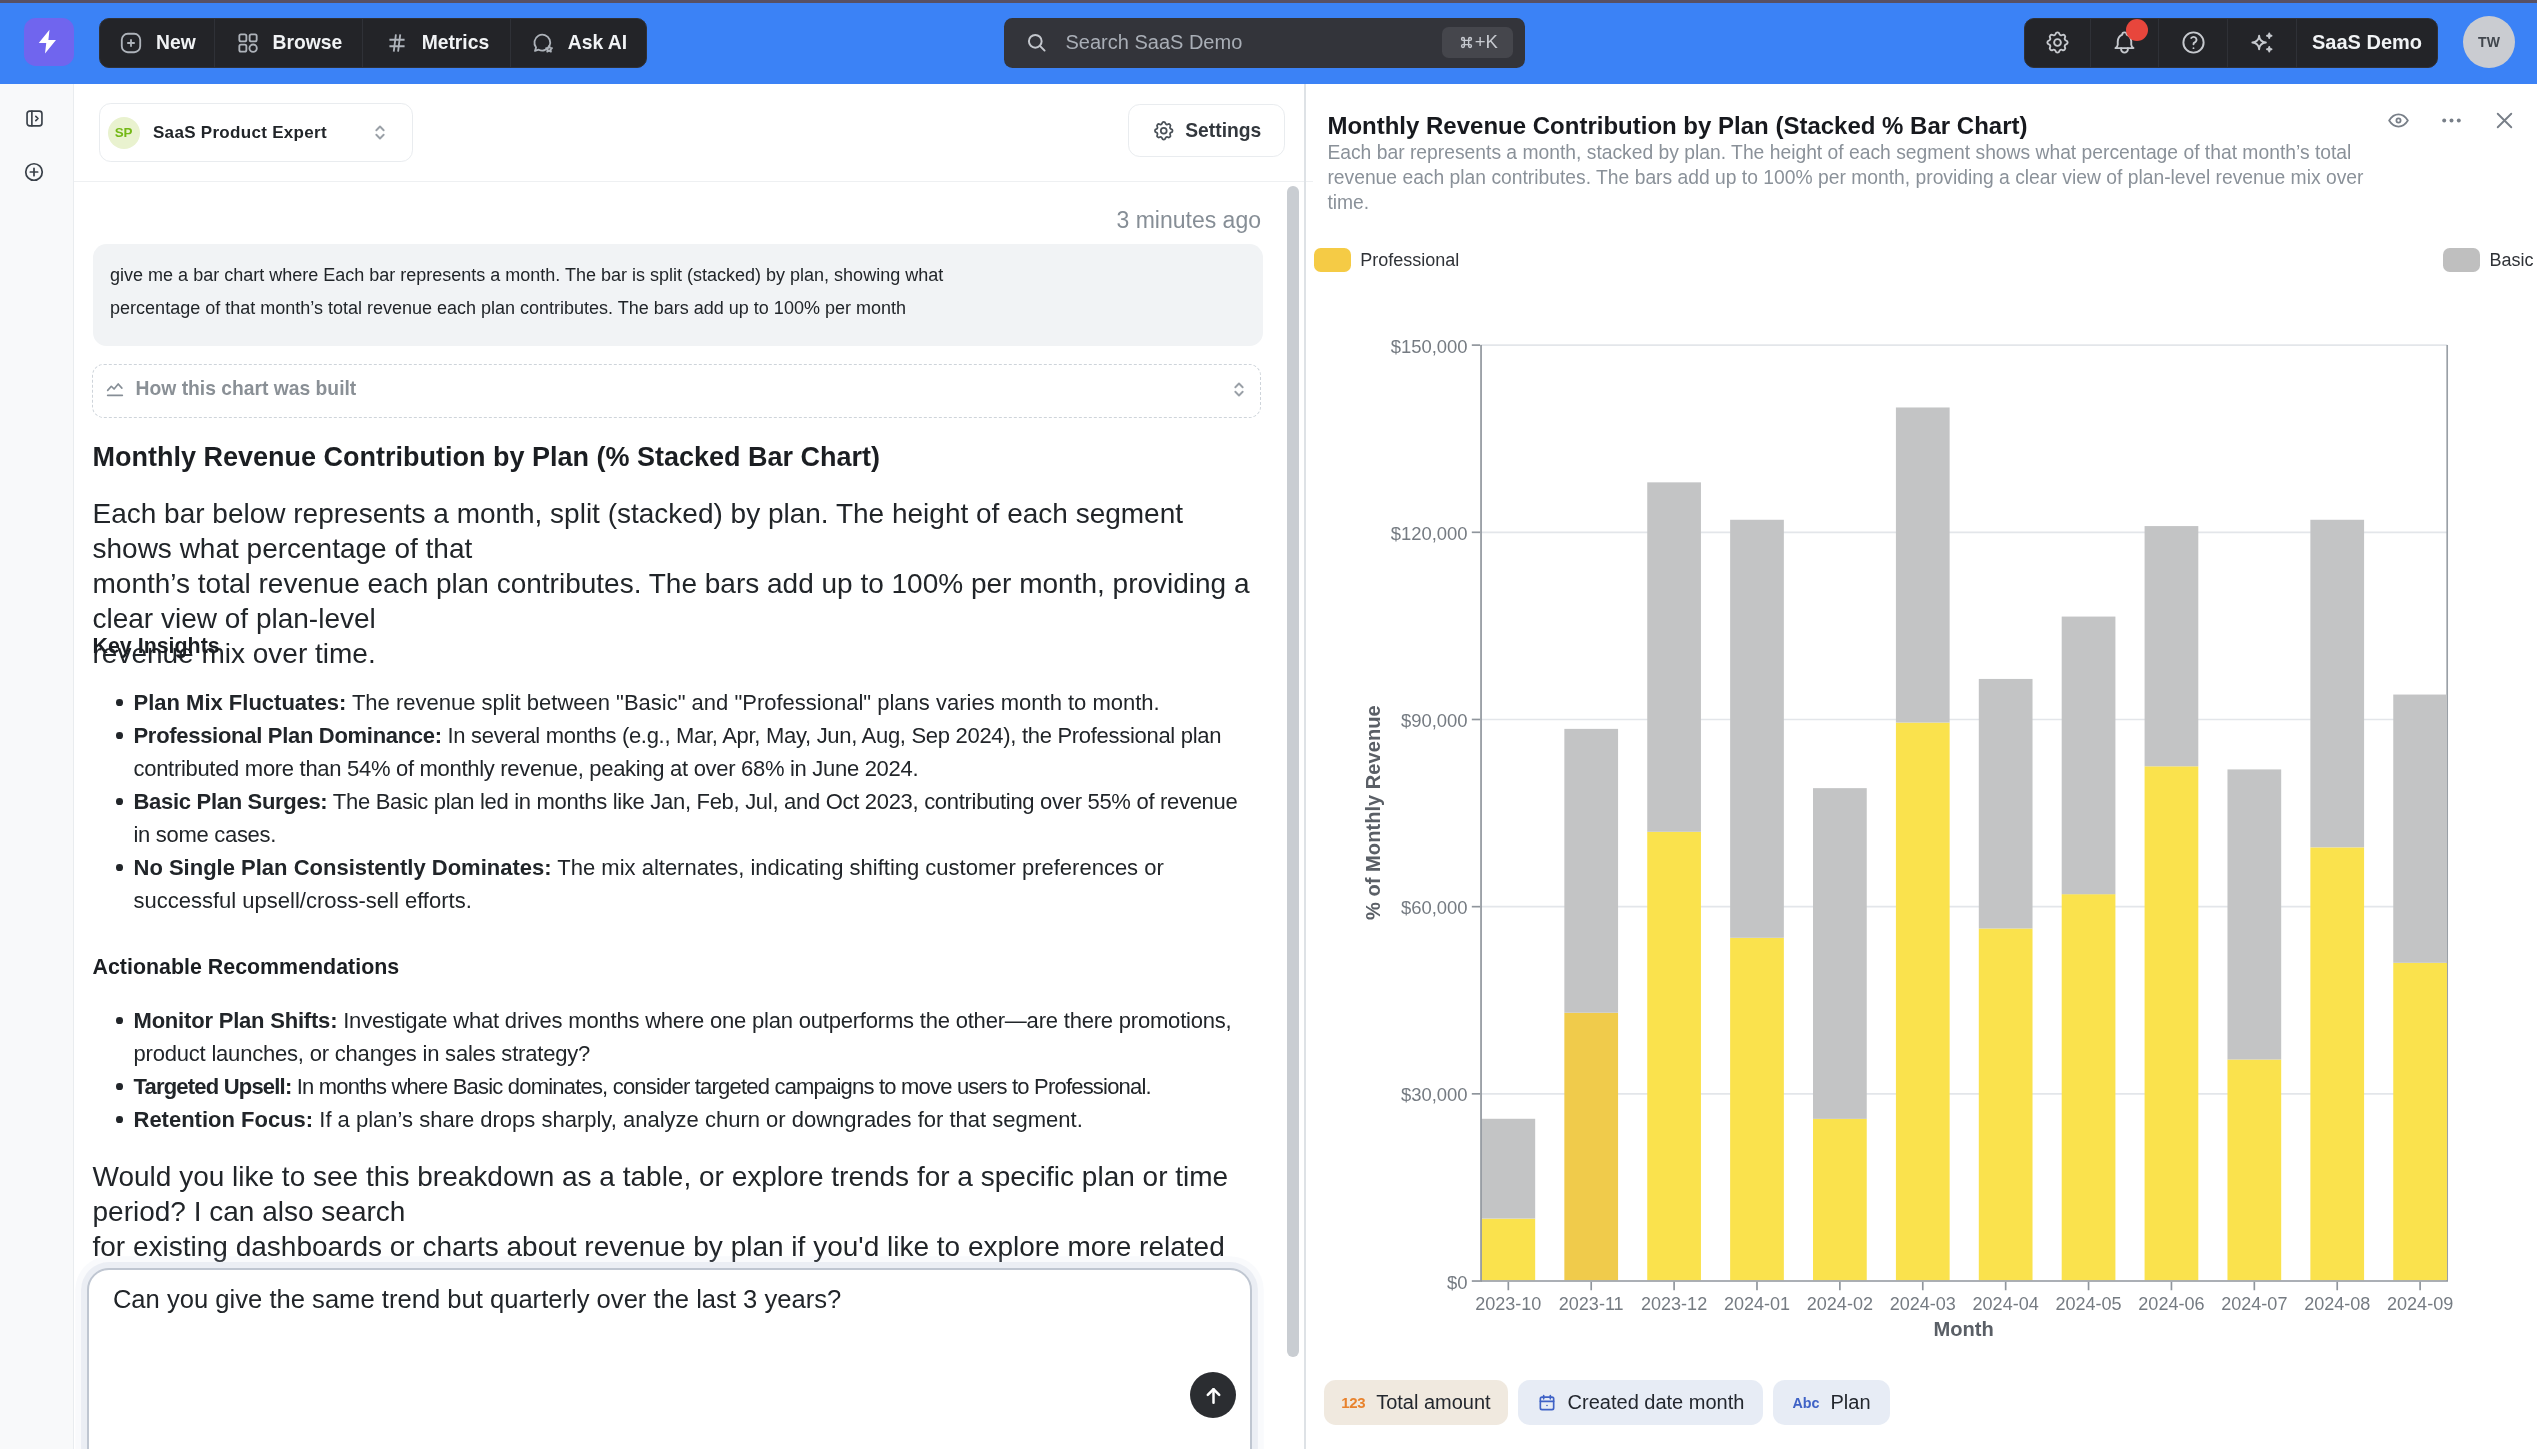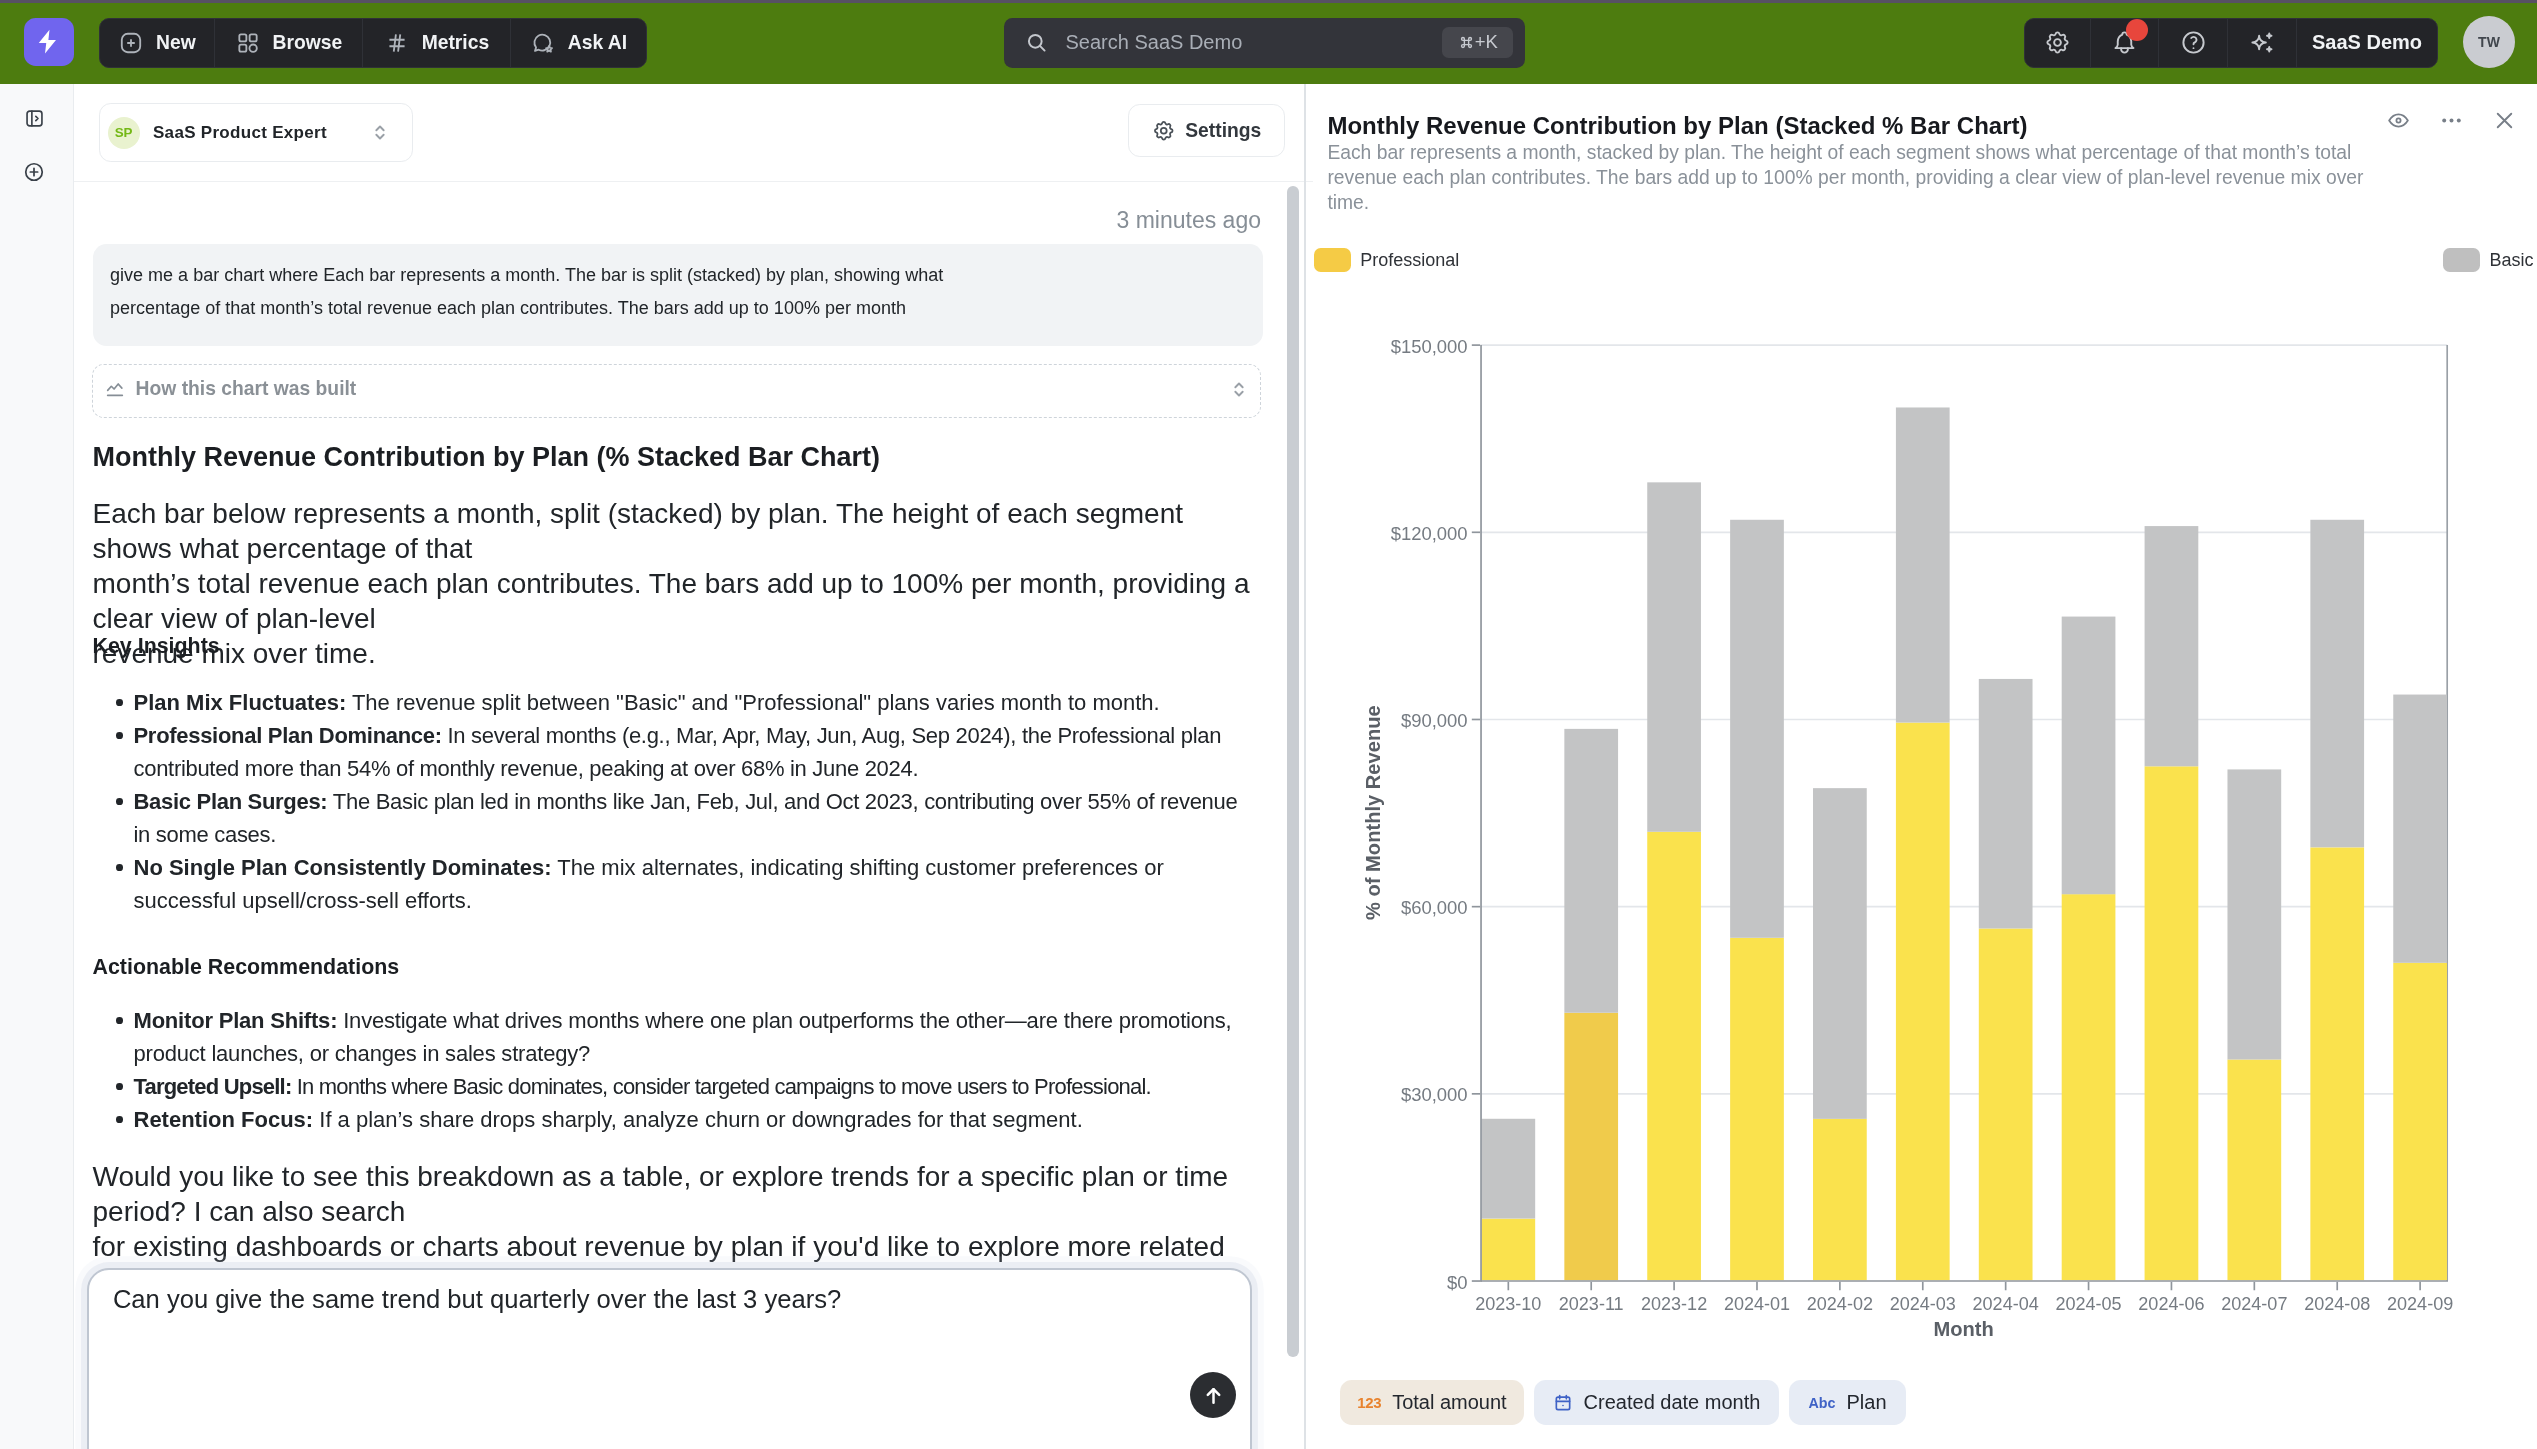--- a/index.html
+++ b/index.html
@@ -1,21 +1,21 @@
 <!DOCTYPE html>
 <html style="font-size:13.4px"><head>
 <meta charset="utf-8">
 <style>
 * { margin:0; padding:0; box-sizing:border-box; }
 html,body { width:2538px; height:1449px; }
 body { font-family:"Liberation Sans", sans-serif; background:#fff; -webkit-font-smoothing:antialiased; overflow:hidden; }
 #page { position:relative; width:2538px; height:1449px; overflow:hidden; background:#fff; }
 
 
-#topbar { position:absolute; left:0; top:0; width:2538px; height:84px; background:#4d7c0f; }
+#topbar { position:absolute; left:0; top:0; width:2538px; height:84px; background:#3b82f6; }
 #topstrip { position:absolute; left:0; top:0; width:2538px; height:2.5px; background:#575064; }
 #logo { position:absolute; left:24px; top:17.6px; width:50px; height:48px; border-radius:11.8px; background:#7065ee; }
 #navgroup { position:absolute; left:99px; top:17.6px; height:50px; display:flex; background:#232428; border:1.7px solid #2f3137; border-radius:10px; overflow:hidden; }
 .navcell { display:flex; align-items:center; justify-content:center; gap:11.8px; color:#f1f3f5; font-size:19.3px; font-weight:700; }
 .navcell + .navcell { border-left:1.7px solid #2f3137; }
 .navcell svg { stroke:#aeb3ba; }
 #search { position:absolute; left:1004px; top:17.6px; width:521px; height:50px; background:#33343a; border-radius:8.4px; display:flex; align-items:center; }
 #search .stext { color:#a9aeb6; font-size:20px; margin-left:17px; }
 #kbd { position:absolute; right:11.8px; top:9.2px; width:71px; height:31px; background:#45464c; border-radius:6.7px; display:flex; align-items:center; justify-content:center; color:#c7cad0; font-size:18.5px; gap:0px; }
 #rightgroup { position:absolute; left:2024px; top:17.6px; height:50px; display:flex; background:#232428; border:1.7px solid #2f3137; border-radius:10px; }
@@ -62,21 +62,21 @@
 
 #panel { position:absolute; left:1314px; top:84px; width:1223px; height:1365px; background:#fff; }
 #ptitle { position:absolute; left:13.4px; top:22px; width:1092px; font-size:24px; font-weight:700; line-height:40px; color:#17191e; }
 #pdesc { position:absolute; left:13.4px; top:56px; width:1058px; font-size:19.3px; line-height:25px; color:#8a9199; }
 #plegend { position:absolute; left:0px; top:164px; width:1223px; display:flex; align-items:center; justify-content:space-between; gap:17px; padding-right:3.4px; }
 .lgitem { display:flex; align-items:center; gap:9.2px; font-size:18px; color:#2f3237; }
 .lgswatch { width:37px; height:24px; border-radius:6.7px; }
 #picons { position:absolute; right:20px; top:23.5px; display:flex; gap:28px; }
 #badges { position:absolute; left:10px; top:1296px; display:flex; gap:10px; }
 .badge { height:45px; border-radius:11.8px; display:flex; align-items:center; justify-content:center; font-size:20px; color:#23272e; gap:11px; }
-.badge.b1 { background:#f0e9df;margin-left:16px; }
+.badge.b1 { background:#f0e9df; }
 .badge.b2 { background:#e7ecf5; }
 .bicon123 { color:#e8832e; font-weight:700; font-size:15px; letter-spacing:-0.4px; }
 .biconabc { color:#3f62c6; font-weight:700; font-size:14.3px; }
 </style>
 </head>
 <body>
 <div id="page">
 
   <div id="topbar">
     <div id="topstrip"></div>

